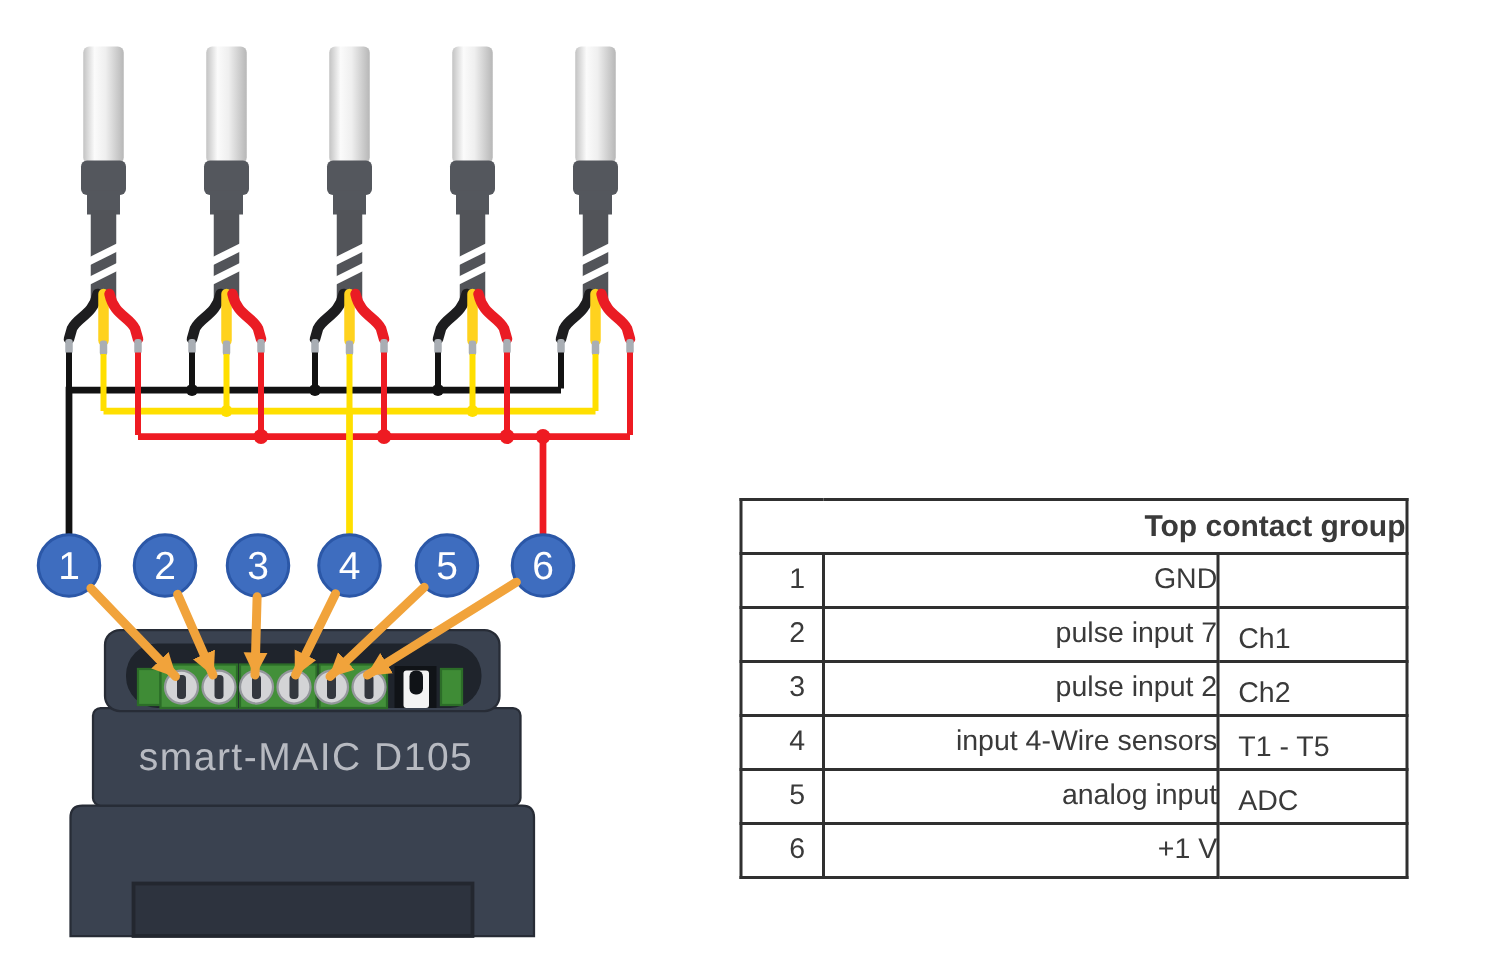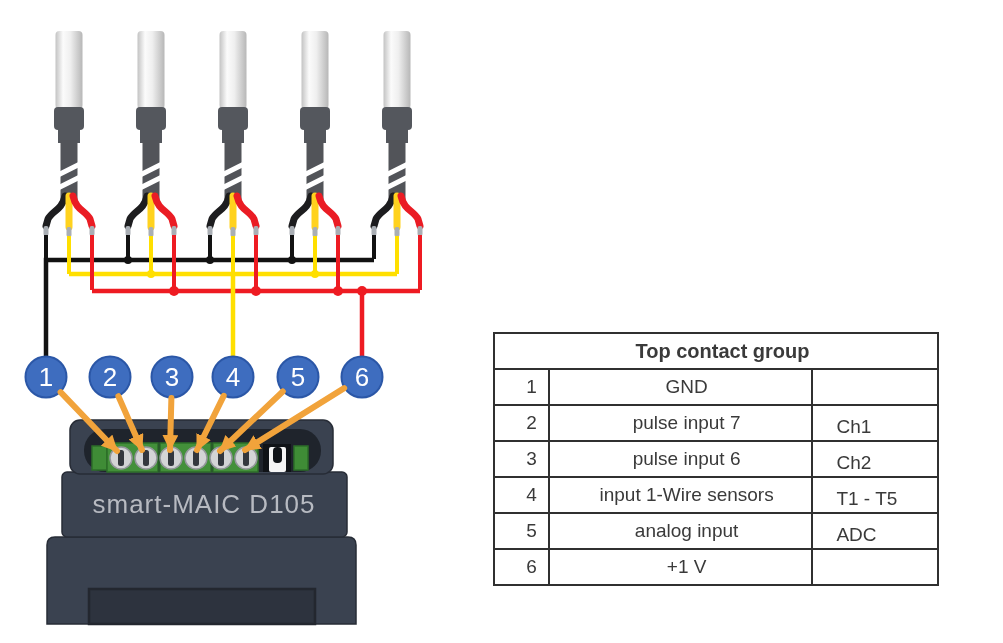--- a/index.html
+++ b/index.html
@@ -4,24 +4,24 @@
 <style>
   html,body{margin:0;padding:0;background:#fff;}
   #stage{position:relative;width:1003px;height:643px;background:#ffffff;overflow:hidden;
          font-family:"Liberation Sans",sans-serif;}
   #wiring{position:absolute;left:0;top:0;}
   
   .pin-table{position:absolute;left:493px;top:332px;width:446px;border-collapse:collapse;
              color:#3a3a3a;font-family:"Liberation Sans",sans-serif;}
   .pin-table th,.pin-table td{border:2px solid #303030;height:36px;font-size:19px;
              font-weight:400;padding:0;box-sizing:border-box;}
-  .pin-table th{font-size:20px;font-weight:700;text-align:center;padding-left:13px;}
+  .pin-table th{font-size:20px;font-weight:700;text-align:right;padding-left:13px;}
   .pin-table td.num{width:55px;text-align:right;padding-right:11px;}
-  .pin-table td.desc{width:265px;text-align:center;padding-left:12px;}
-  .pin-table td.tag{width:126px;text-align:left;padding-left:23px;padding-top:7px;border-radius:18px;}
+  .pin-table td.desc{width:265px;text-align:right;padding-left:12px;}
+  .pin-table td.tag{width:126px;text-align:left;padding-left:12px;padding-top:7px;border-radius:18px;}
 </style>
 </head>
 <body>
 
 <div id="stage">
 
   <svg id="wiring" width="480" height="643" viewBox="0 0 480 643">
     <defs>
       <linearGradient id="tubeGrad" x1="0" y1="0" x2="1" y2="0">
         <stop offset="0" stop-color="#c3c3c3"></stop>
@@ -178,26 +178,26 @@
       <td class="desc">GND</td>
       <td class="tag"></td>
     </tr>
     <tr>
       <td class="num">2</td>
       <td class="desc">pulse input 7</td>
       <td class="tag">Ch1</td>
     </tr>
     <tr>
       <td class="num">3</td>
-      <td class="desc">pulse input 6</td>
+      <td class="desc">pulse input 2</td>
       <td class="tag">Ch2</td>
     </tr>
     <tr>
       <td class="num">4</td>
-      <td class="desc">input 1-Wire sensors</td>
+      <td class="desc">input 4-Wire sensors</td>
       <td class="tag">T1 - T5</td>
     </tr>
     <tr>
       <td class="num">5</td>
       <td class="desc">analog input</td>
       <td class="tag">ADC</td>
     </tr>
     <tr>
       <td class="num">6</td>
       <td class="desc">+1 V</td>

